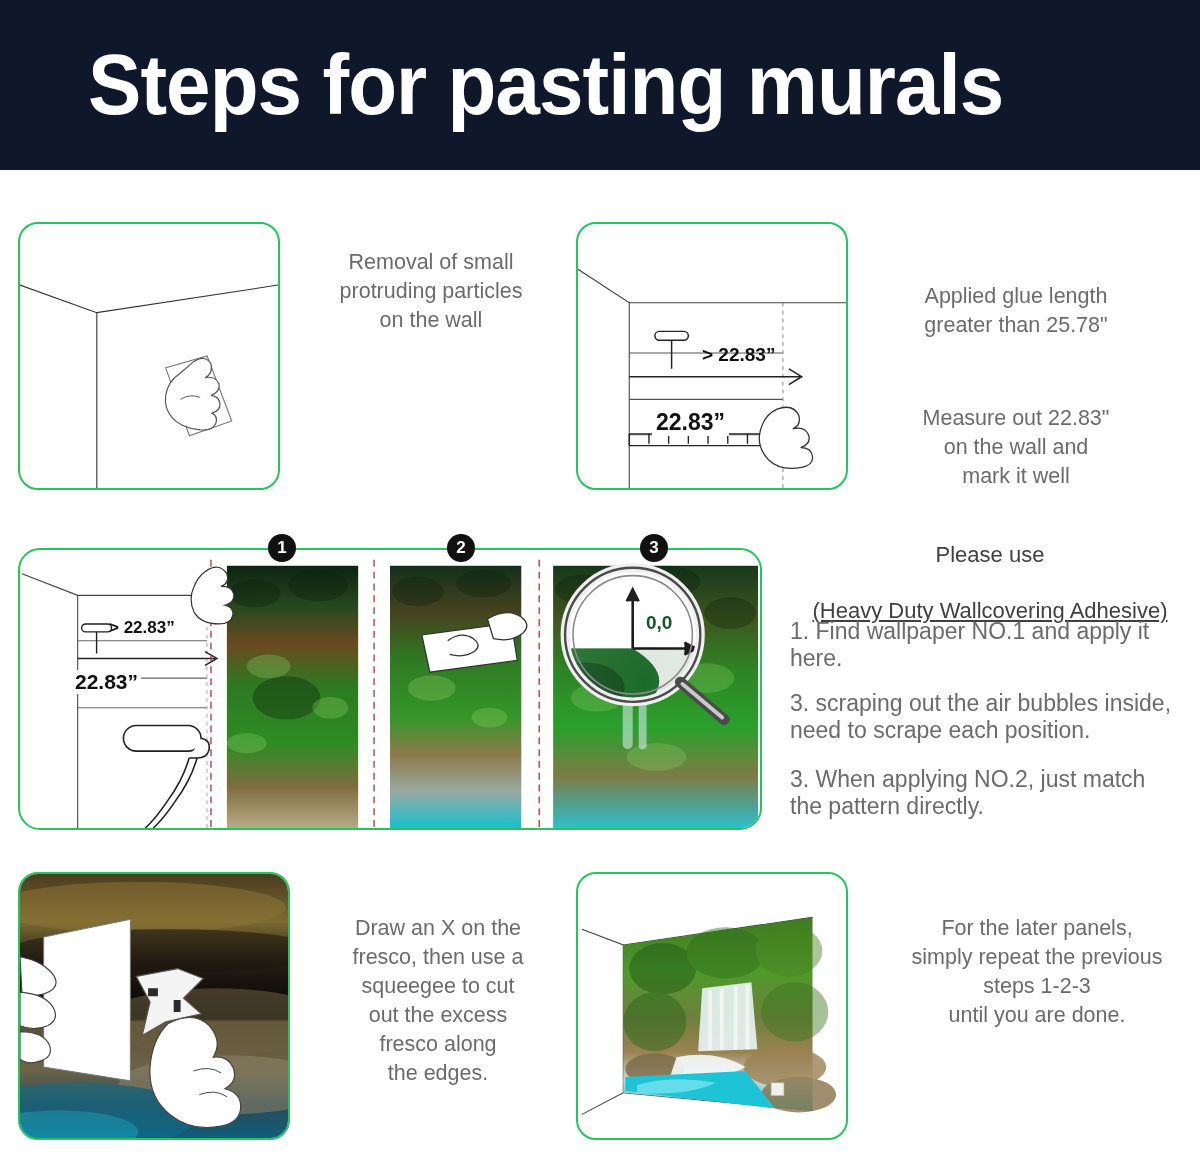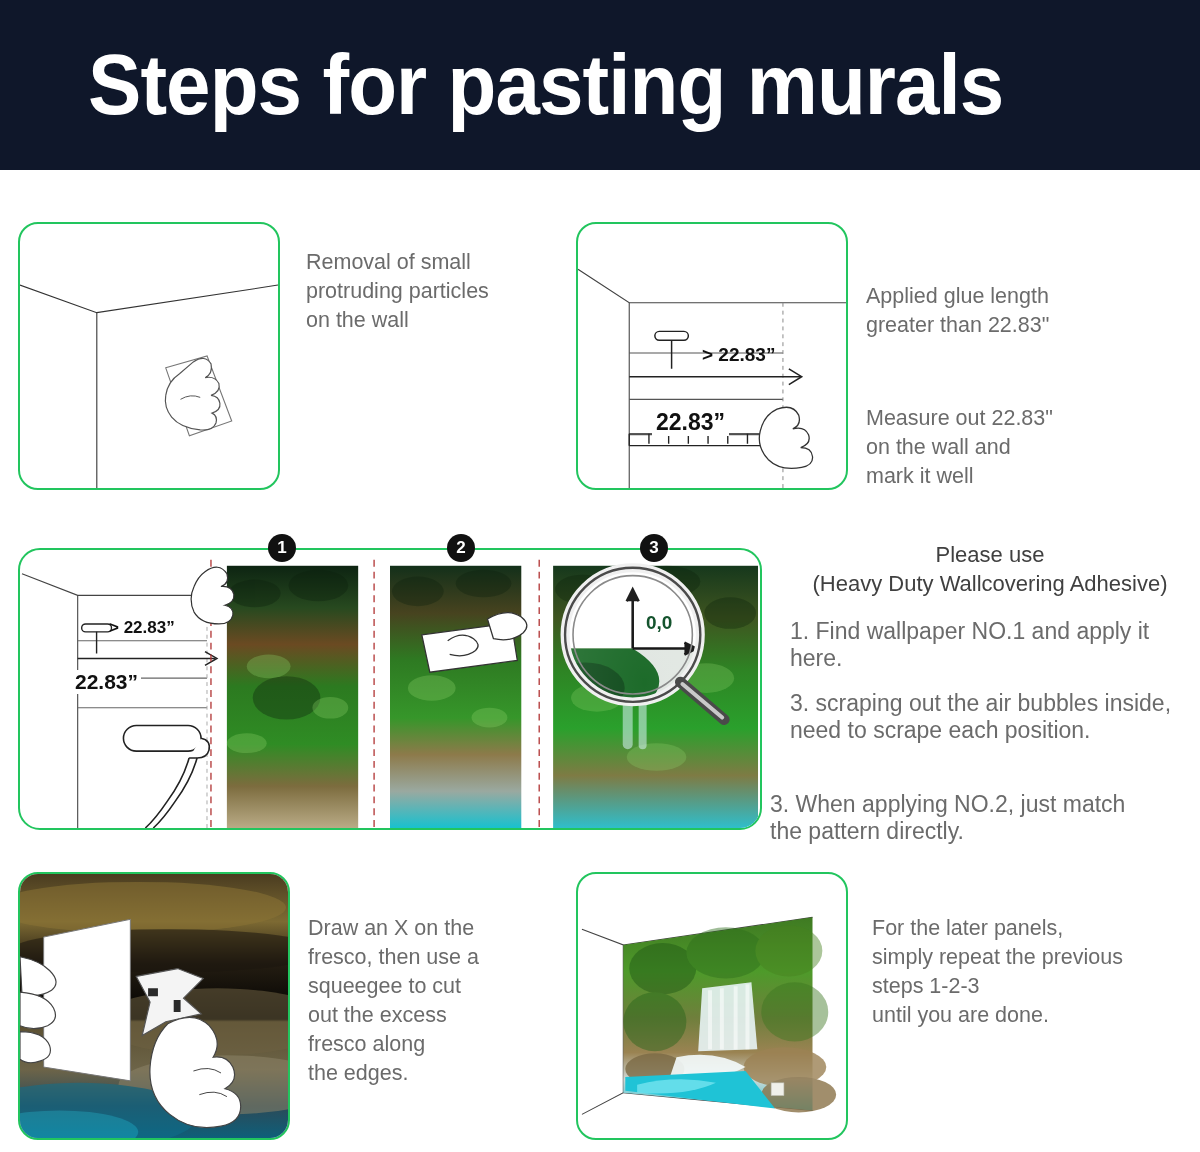--- a/index.html
+++ b/index.html
@@ -33,20 +33,21 @@
     box-sizing:border-box;
     overflow:hidden;
   }
   .caption{
     position:absolute;
     color:#6b6b6b;
     font-size:21.5px;
     line-height:29px;
     white-space:pre-line;
     font-family:"Liberation Sans", sans-serif;
+    text-align:center;
   }
   
   #p1{left:18px;top:222px;width:262px;height:268px;}
   #p2{left:576px;top:222px;width:272px;height:268px;}
   
   #pmid{left:18px;top:548px;width:744px;height:282px;border-radius:22px;}
   
   #p4{left:18px;top:872px;width:272px;height:268px;}
   #p5{left:576px;top:872px;width:272px;height:268px;}
 
@@ -147,21 +148,21 @@
     <g fill="#ffffff" stroke="#333" stroke-width="1.3">
       <path d="M202 188 q16 -6 22 6 q3 10 -6 14 q12 -3 16 6 q3 9 -8 13
                q11 0 12 9 q1 9 -11 11 q-22 4 -34 -8 q-12 -13 -8 -29 q4 -16 17 -22 Z"></path>
     </g>
   </svg>
 
   <div style="position:absolute;left:124px;top:120px;font-size:19px;font-weight:bold;color:#111;font-family:'Liberation Sans',sans-serif;">&gt; 22.83”</div>
   <div style="position:absolute;left:74px;top:185px;font-size:23px;font-weight:bold;color:#111;background:#fff;padding:0 4px;font-family:'Liberation Sans',sans-serif;">22.83”</div>
 </div>
 <div class="caption" style="left:866px;top:282px;width:300px;">Applied glue length
-greater than 22.83"</div>
+greater than 25.78"</div>
 <div class="caption" style="left:866px;top:404px;width:300px;">Measure out 22.83"
 on the wall and
 mark it well</div>
 
 <div class="panel" id="pmid">
   <svg viewBox="0 0 744 282" preserveAspectRatio="none">
     <defs>
 
       <linearGradient id="mur1" x1="0" y1="0" x2="0" y2="1">
         <stop offset="0%" stop-color="#0d2412"></stop>
@@ -313,25 +314,25 @@
   <div style="position:absolute;left:89px;top:68px;font-size:17px;font-weight:bold;color:#111;font-family:'Liberation Sans',sans-serif;">&gt; 22.83”</div>
   <div style="position:absolute;left:52px;top:120px;font-size:21px;font-weight:bold;color:#111;background:#fff;padding:0 3px;font-family:'Liberation Sans',sans-serif;">22.83”</div>
   <div style="position:absolute;left:626px;top:62px;font-size:19px;font-weight:bold;color:#14532d;font-family:'Liberation Sans',sans-serif;">0,0</div>
 </div>
 
 <div class="badge" id="b1">1</div>
 <div class="badge" id="b2">2</div>
 <div class="badge" id="b3">3</div>
 
 <div class="mid-head" style="left:800px;top:540px;width:380px;">Please use</div>
-<div class="mid-head" style="left:790px;top:569px;width:400px;">(Heavy Duty Wallcovering Adhesive)</div>
+<div class="mid-head" style="left:790px;top:596px;width:400px;text-decoration:underline;">(Heavy Duty Wallcovering Adhesive)</div>
 <div class="mid-step" style="left:790px;top:618px;width:400px;">1. Find wallpaper NO.1 and apply it here.</div>
 <div class="mid-step" style="left:790px;top:690px;width:400px;">3. scraping out the air bubbles inside,
 need to scrape each position.</div>
-<div class="mid-step" style="left:770px;top:766px;width:400px;margin-top:25px;">3. When applying NO.2, just match
+<div class="mid-step" style="left:790px;top:766px;width:400px;">3. When applying NO.2, just match
 the pattern directly.</div>
 
 <div class="panel" id="p4">
   <svg viewBox="0 0 272 268" preserveAspectRatio="none">
     <defs>
       <linearGradient id="rockbg" x1="0" y1="0" x2="0" y2="1">
         <stop offset="0%" stop-color="#4a3c20"></stop>
         <stop offset="18%" stop-color="#7d6a33"></stop>
         <stop offset="34%" stop-color="#241d12"></stop>
         <stop offset="55%" stop-color="#54destroy"></stop>

